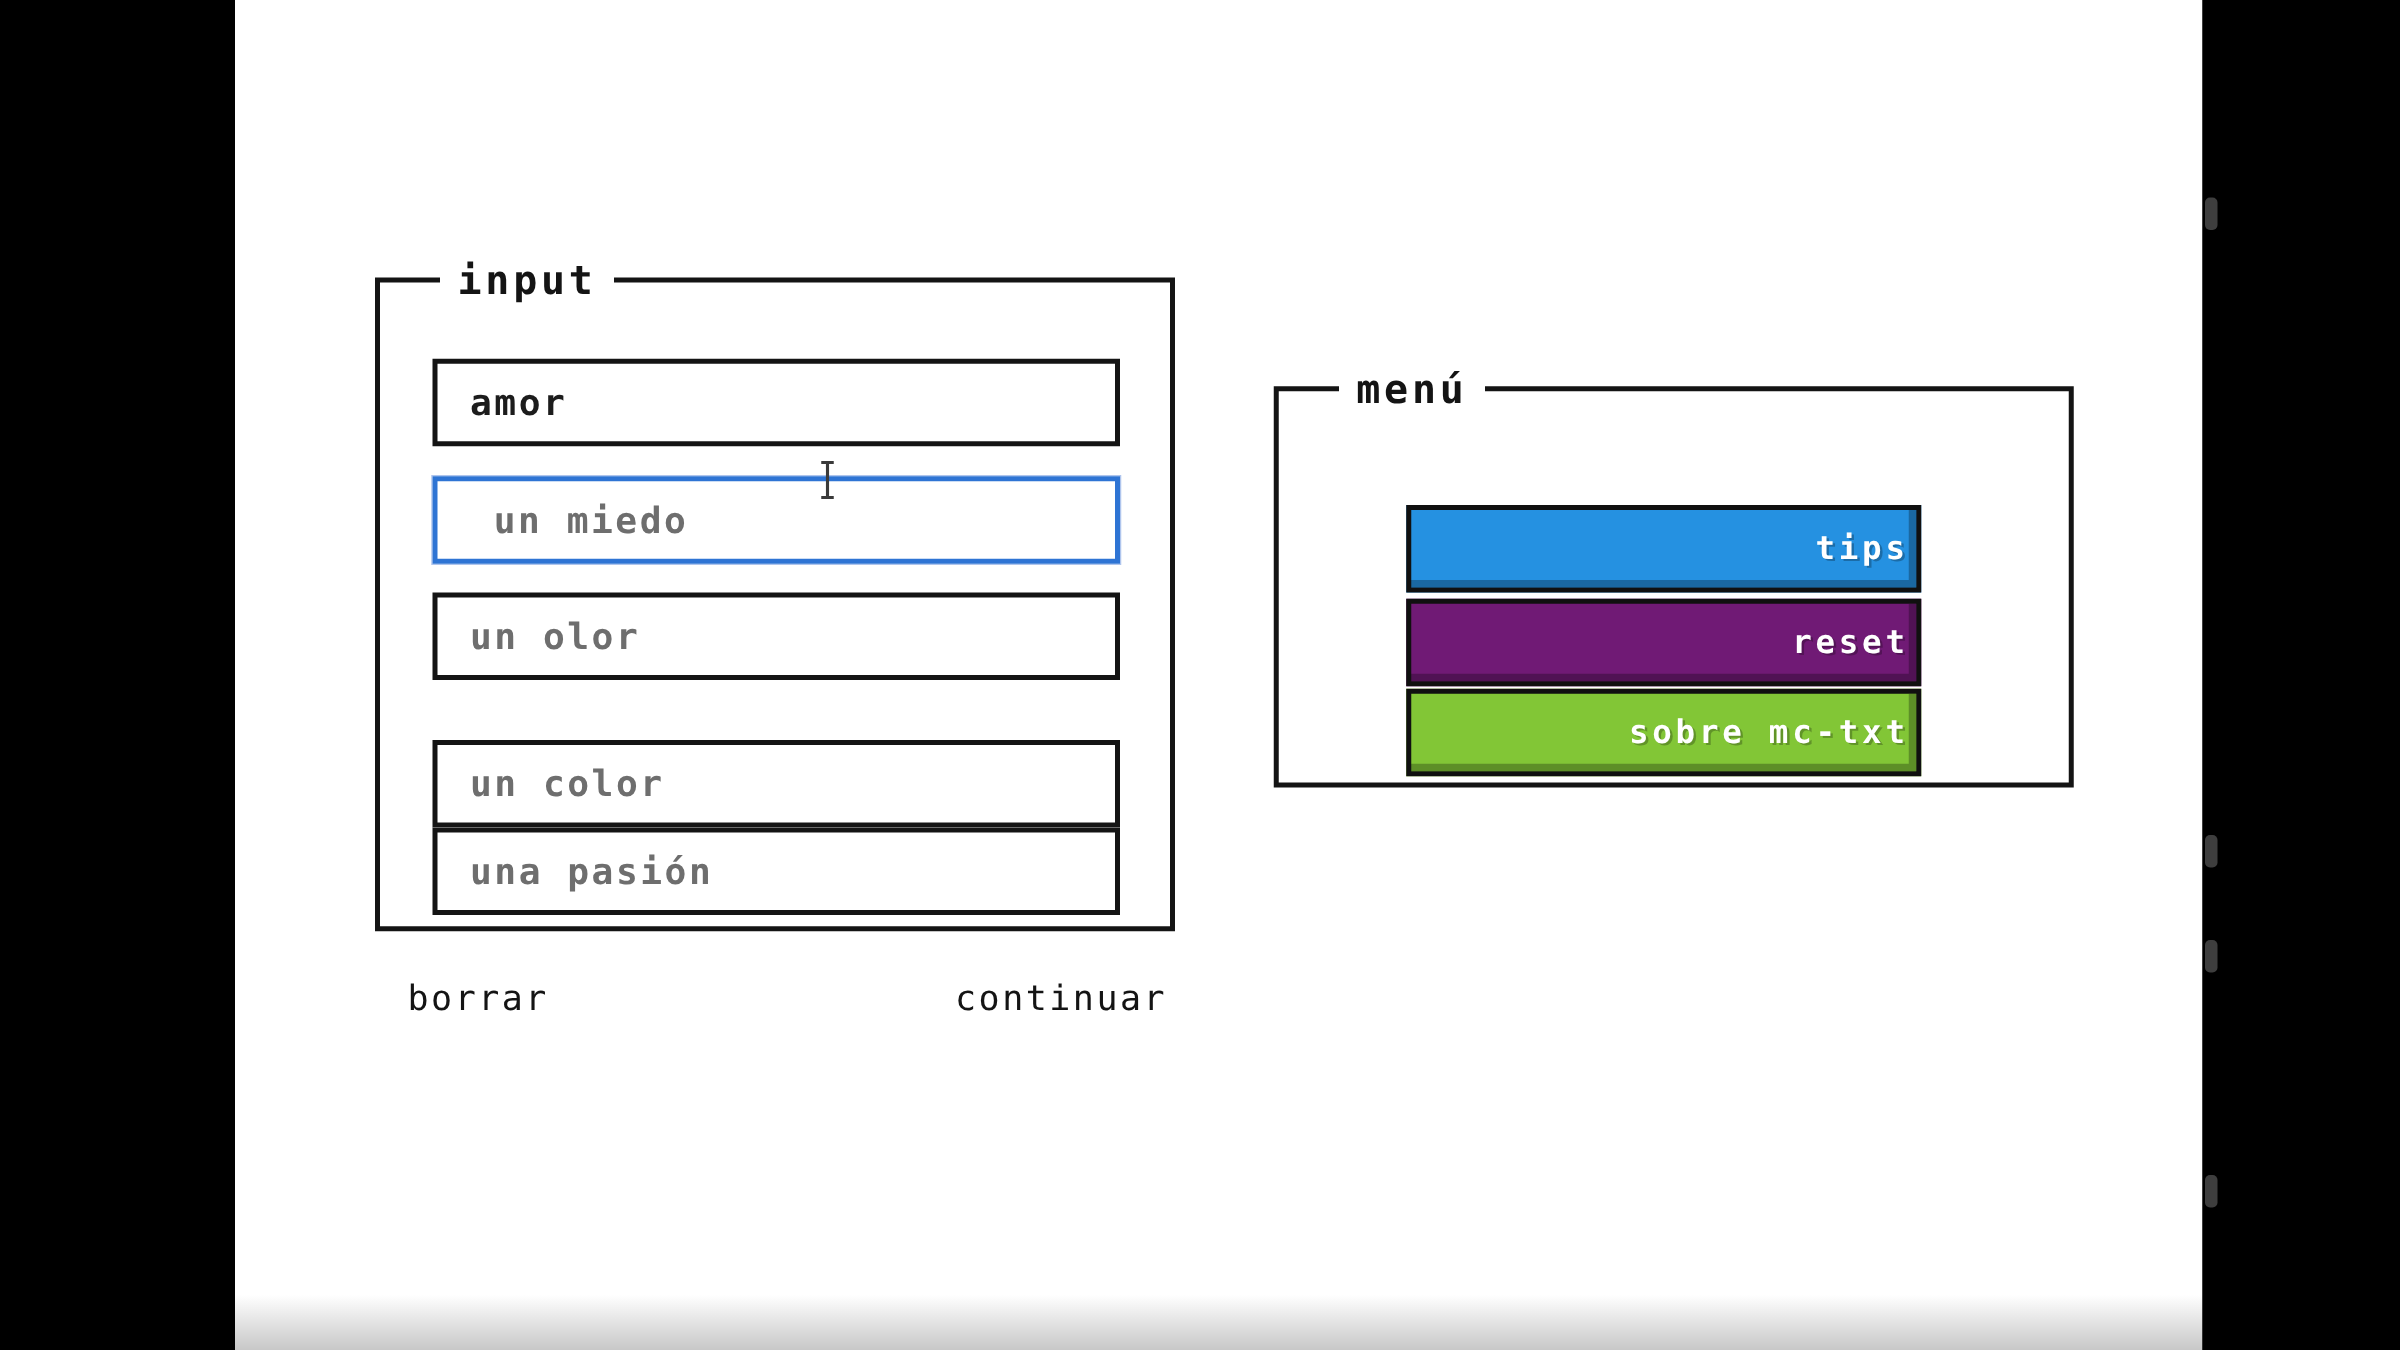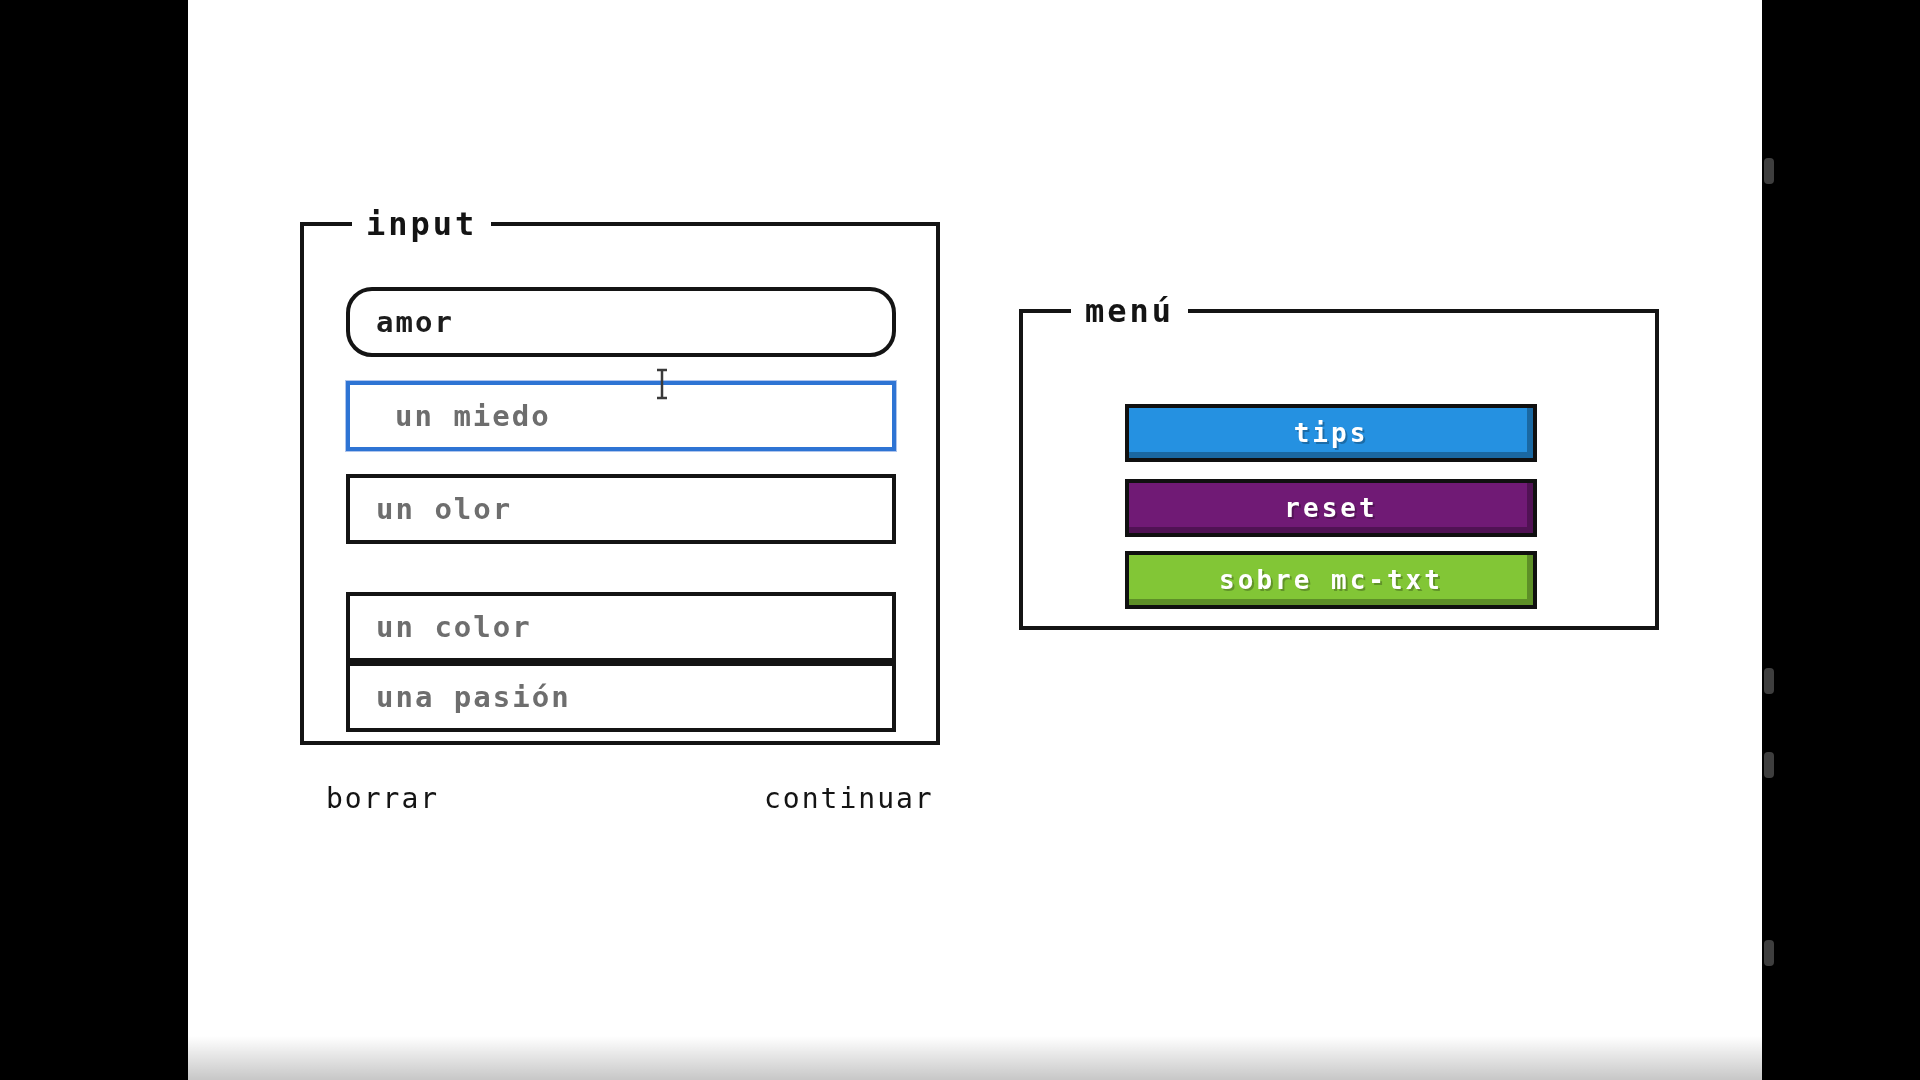--- a/index.html
+++ b/index.html
@@ -70,45 +70,46 @@
     background: none; border: none; padding: 0;
     font-family: inherit; font-weight: 400;
     font-size: 28px; letter-spacing: 2px; color: #141414;
     cursor: pointer; z-index: 2;
   }
   #action-borrar    { left: 326px; }
   #action-continuar { left: 764px; }
 
   
   .menu-btn {
-    position: absolute; left: 102px; width: 412px; height: 58px;
+    position: absolute; left: 102px; width: 412px; height: 70px;
     box-sizing: border-box;
     border: 4px solid #101010;
     box-shadow: inset -6px -6px 0 rgba(0,0,0,0.28);
     font-family: inherit; font-weight: 700;
     font-size: 26px; letter-spacing: 3px; color: #ffffff;
     text-shadow: 2px 2px 0 rgba(0,0,0,0.25);
     cursor: pointer;
+    text-align: right;
   }
   #btn-tips  { top: 74px; }
   #btn-reset { top: 149px; }
   #btn-sobre { top: 221px; }
 </style>
 </head>
 <body>
 
 <div id="screen">
 
   <div id="content-area"></div>
 
 
   <fieldset class="panel" id="input-panel">
     <legend>input</legend>
 
-    <input class="retro-input" style="top: 44px; border-radius: 26px;" value="amor">
+    <input class="retro-input" style="top: 44px;" value="amor">
 
     <input class="retro-input focused" style="top: 138px; border-color: rgb(46, 116, 212);" placeholder="un miedo">
 
     <input class="retro-input" style="top: 231px;" placeholder="un olor">
 
     <input class="retro-input" style="top: 325px; margin-top: 24px;" placeholder="un color">
 
     <input class="retro-input" style="top: 419px;" placeholder="una pasión">
   </fieldset>
 

